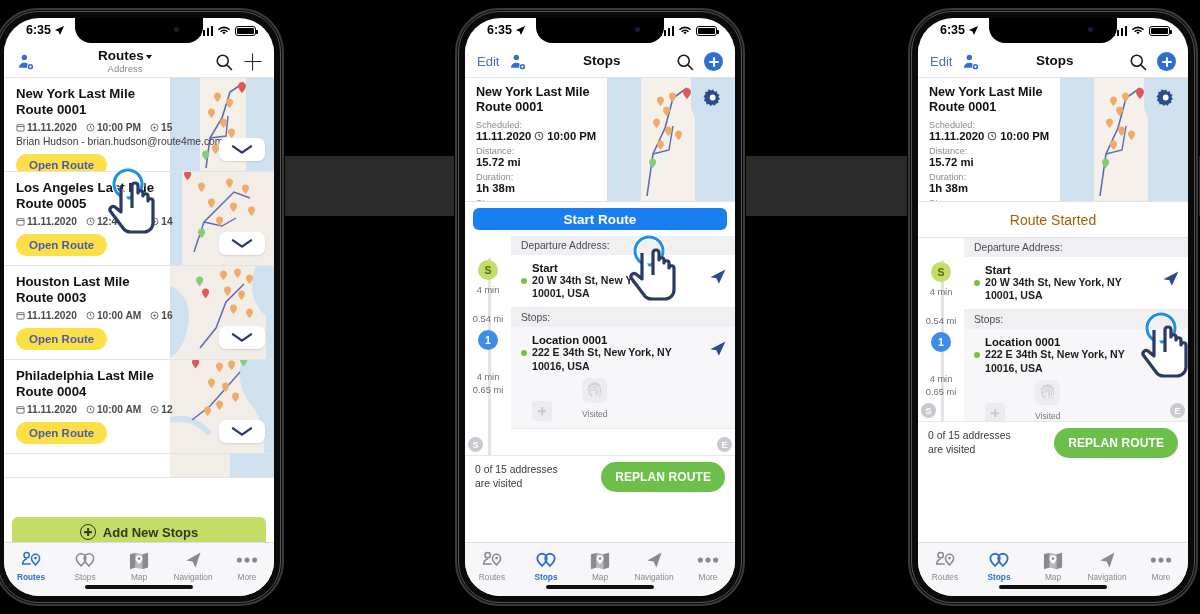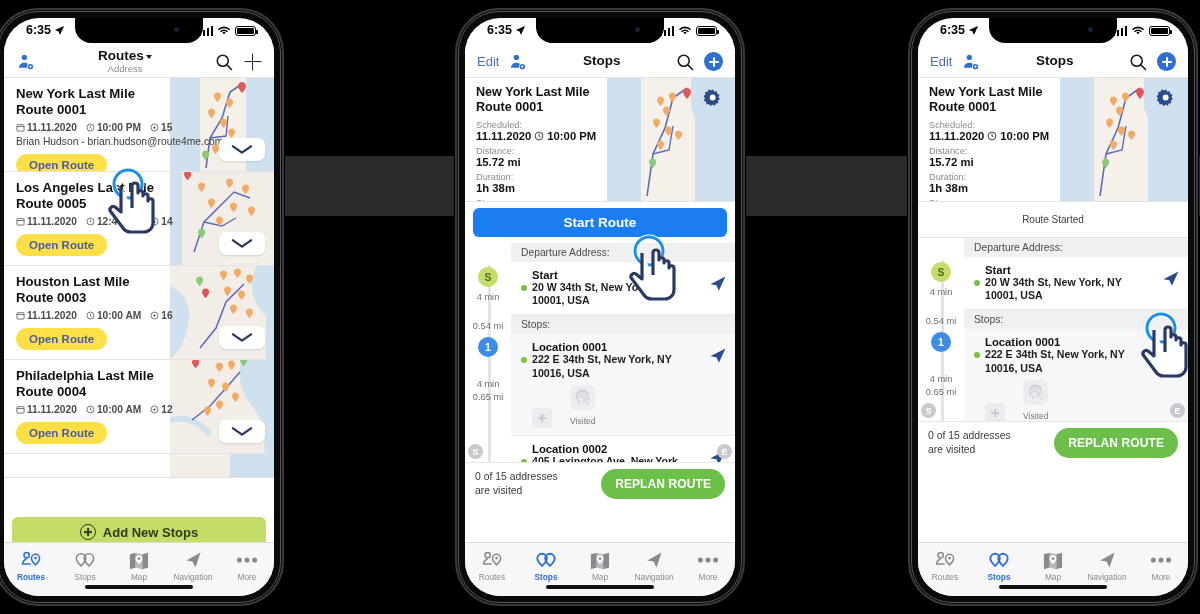--- a/index.html
+++ b/index.html
@@ -169,28 +169,28 @@
   
   .detail-head { position:relative; height:124px; background:#fff; border-bottom:1px solid #e3e3e6; overflow:hidden;}
   .detail-map{position:absolute;right:0;top:0;width:128px;height:100%;background:#efeae2;overflow:hidden;}
   .gear{position:absolute;right:12px;top:10px;z-index:5;}
   .detail-txt{position:relative;z-index:4;padding:7px 0 0 11px;}
   .dt-name{font-size:12.6px;font-weight:bold;color:#111;line-height:1.22;}
   .dt-lbl{font-size:9.2px;color:#8a8a8e;margin-top:4px;}
   .dt-val{font-size:11.3px;font-weight:bold;color:#111;display:flex;align-items:center;gap:3px;}
 
   .start-btn{
-    margin:6px 8px; height:29px;background:#1b7ef0;border-radius:6px;
+    margin:6px 8px; height:22px;background:#1b7ef0;border-radius:6px;
     display:flex;align-items:center;justify-content:center;
     color:#fff;font-size:13.5px;font-weight:bold;
   }
   .route-started{
     height:36px;display:flex;align-items:center;justify-content:center;
     background:#fff;border-bottom:1px solid #e3e3e6;
-    font-size:10px;color:#404040;font-weight:500;
+    font-size:14px;color:#a16207;font-weight:500;
   }
 
   
   .stops-wrap{position:relative;display:flex;background:#fff;overflow:hidden;}
   .stops-wrap.h2{height:219px;}
   .stops-wrap.h3{height:183px;}
   .rail{width:46px;position:relative;flex:0 0 46px;background:#fff;padding-top:8px;}
   .rail-line{position:absolute;left:22.5px;top:22px;bottom:0;width:3px;background:#e4e4e8;}
   .rail-item{position:relative;text-align:center;z-index:2;}
   .node{width:20px;height:20px;border-radius:50%;margin:0 auto;display:flex;align-items:center;justify-content:center;
@@ -199,21 +199,21 @@
   .node.n{background:#3d8ce8;}
   .rail-txt{font-size:9.3px;color:#6e6e73;margin-top:5px;line-height:1.15;}
   .stops-col{flex:1;min-width:0;}
   .sec-hdr{background:#f0f0f3;padding:4px 10px;font-size:10.3px;color:#4a4a4f;}
   .stop-row{position:relative;padding:7px 34px 7px 10px;border-bottom:1px solid #ececf0;background:#fff;}
   .stop-row.grey{background:#f7f7f9;}
   .stop-title{font-size:11.3px;font-weight:bold;color:#111;margin-left:11px;}
   .stop-addr{font-size:10.6px;font-weight:bold;color:#1c1c1e;line-height:1.25;margin-left:11px;position:relative;}
   .dot{position:absolute;left:-11px;top:4px;width:6px;height:6px;border-radius:50%;background:#7bc043;}
   .arrow-nav{position:absolute;right:8px;top:12px;}
-  .visit-row{display:flex;align-items:flex-end;gap:18px;margin:5px 0 0 11px;}
+  .visit-row{display:flex;align-items:flex-end;gap:30px;margin:5px 0 0 11px;}
   .note-sq{width:20px;height:20px;border-radius:4px;background:#ececf0;position:relative;}
   .note-sq::before,.note-sq::after{content:'';position:absolute;background:#c9c9cf;left:50%;top:50%;transform:translate(-50%,-50%);}
   .note-sq::before{width:8px;height:1.6px;}
   .note-sq::after{width:1.6px;height:8px;}
   .visited-box{text-align:center;}
   .fp{width:25px;height:25px;border-radius:6px;background:#ededf1;display:flex;align-items:center;justify-content:center;margin:0 auto;}
   .visited-lbl{font-size:8.6px;color:#78787e;margin-top:1px;}
   .se-badge{
     position:absolute;bottom:3px;width:15px;height:15px;border-radius:50%;
     background:#c9c9cf;color:#fff;font-size:9px;font-weight:bold;
@@ -770,31 +770,20 @@
                     <path d="M10 12a2 2 0 0 1 4 0v6.6"></path>
                   <path d="M5.6 17.2V12"></path>
                     <path d="M8.4 19.8V16"></path>
                     <path d="M18.8 17.8v2"></path>
                 </svg>
               </span>
               <span class="visited-lbl">Visited</span>
             </span>
           </div>
         </div>
-        <div class="stop-row">
-          <div class="stop-title">Location 0002</div>
-          <div class="stop-addr">
-            <span class="dot"></span>
-            <span>405 Lexington Ave, New York,</span><br>
-            
-          </div>
-          <span class="arrow-nav"><svg width="19" height="19" viewBox="0 0 24 24">
-                <path d="M22 3 3 12.8l7.6 1.3L13.7 21z" fill="#2b4c8c"></path>
-              </svg></span>
-        </div>
       </div>
       <span class="se-badge left">S</span>
       <span class="se-badge right">E</span>
     </div>
 
     <div class="replan-bar">
       <div class="replan-txt">
         <span>0 of 15 addresses</span><br>
         <span>are visited</span>
       </div>

